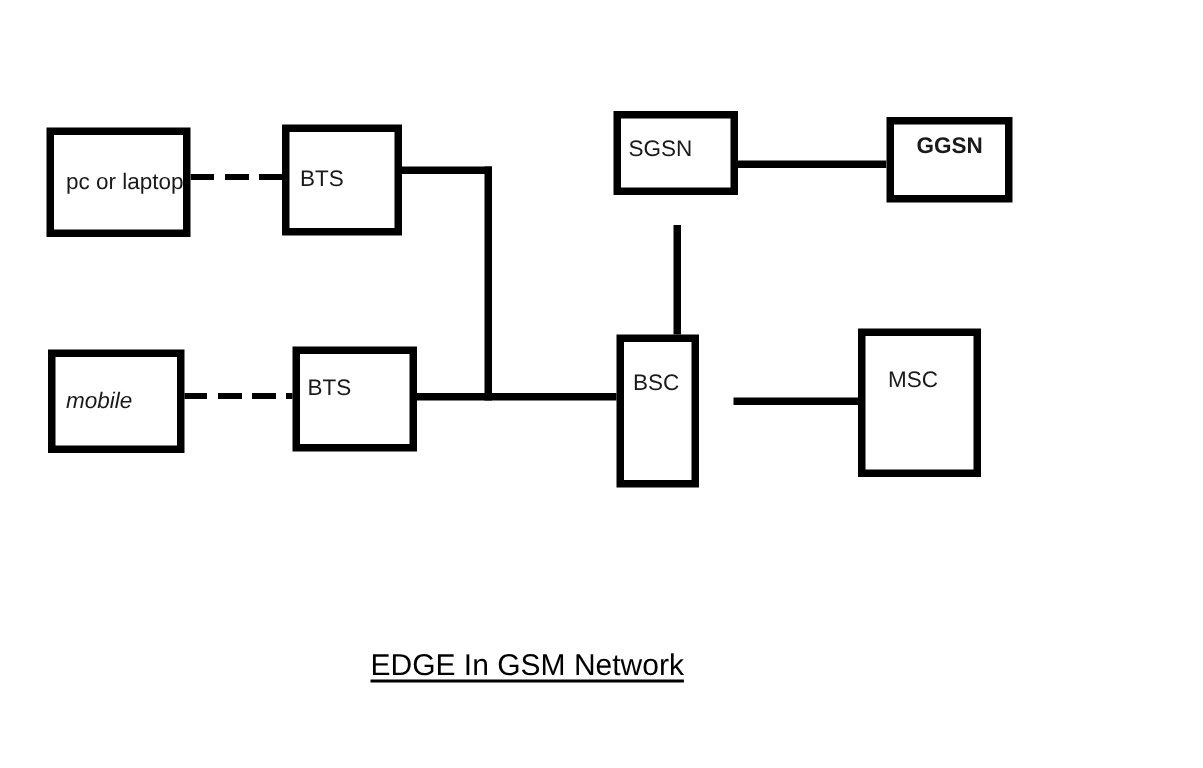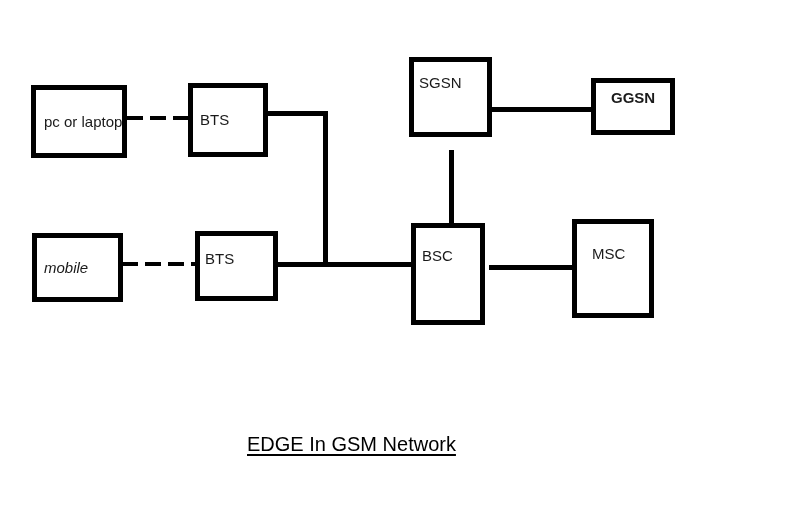--- a/index.html
+++ b/index.html
@@ -26,23 +26,23 @@
     display: flex;
     z-index: 2;
   }
   .node .label { white-space: nowrap; }
 
   
   #node-pc      { left: 31px;  top: 85px;  width: 96px;  height: 73px; align-items: center; padding-left: 8px; }
   #node-bts-top { left: 188px; top: 83px;  width: 80px;  height: 74px; align-items: center; padding-left: 7px; }
   #node-mobile  { left: 32px;  top: 233px; width: 91px;  height: 69px; align-items: center; padding-left: 7px; font-style: italic; }
   #node-bts-bot { left: 195px; top: 231px; width: 83px;  height: 70px; padding-top: 14px; padding-left: 5px; }
-  #node-sgsn    { left: 409px; top: 57px;  width: 83px;  height: 80px; padding-top: 12px; padding-left: 5px; }
+  #node-sgsn    { left: 409px; top: 74px;  width: 83px;  height: 56px; padding-top: 12px; padding-left: 5px; }
   #node-ggsn    { left: 591px; top: 78px;  width: 84px;  height: 57px; padding-top: 6px;  padding-left: 15px; font-weight: bold; }
-  #node-bsc     { left: 411px; top: 223px; width: 74px;  height: 102px; padding-top: 19px; padding-left: 6px; }
+  #node-bsc     { left: 411px; top: 223px; width: 55px;  height: 102px; padding-top: 19px; padding-left: 6px; }
   #node-msc     { left: 572px; top: 219px; width: 82px;  height: 99px; padding-top: 21px; padding-left: 15px; }
 
   
   .line {
     position: absolute;
     background: #000000;
     z-index: 1;
   }
   .dashed {
     position: absolute;

